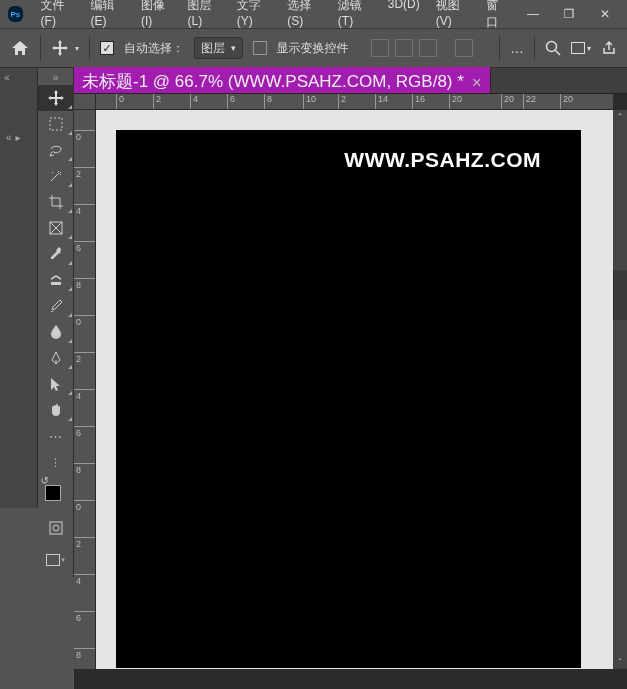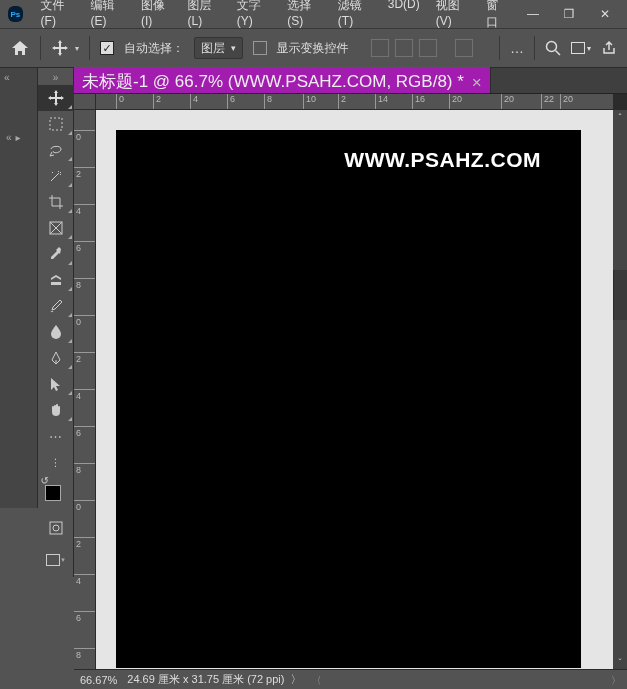--- a/index.html
+++ b/index.html
@@ -277,21 +277,21 @@
       <div class="tick" style="left: 57px;">2</div>
       <div class="tick" style="left: 94px;">4</div>
       <div class="tick" style="left: 131px;">6</div>
       <div class="tick" style="left: 168px;">8</div>
       <div class="tick" style="left: 207px;">10</div>
       <div class="tick" style="left: 242px;">2</div>
       <div class="tick" style="left: 279px;">14</div>
       <div class="tick" style="left: 316px;">16</div>
       <div class="tick" style="left: 353px;">20</div>
       <div class="tick" style="left: 405px;">20</div>
-      <div class="tick" style="left: 445px;">22</div>
+      <div class="tick" style="left: 427px;">22</div>
       <div class="tick" style="left: 464px;">20</div>
     </div>
   <div class="ruler-v">
       <div class="tick" style="top: 20px;">0</div>
       <div class="tick" style="top: 57px;">2</div>
       <div class="tick" style="top: 94px;">4</div>
       <div class="tick" style="top: 131px;">6</div>
       <div class="tick" style="top: 168px;">8</div>
       <div class="tick" style="top: 205px;">0</div>
       <div class="tick" style="top: 242px;">2</div>
@@ -309,23 +309,15 @@
     <div class="canvas">
       <div class="wm">WWW.PSAHZ.COM</div>
     </div>
   </div>
 
   <div class="scroll-v">
     <div class="up">ˆ</div>
     <div class="down">ˇ</div>
   </div>
 
-  <div class="status">
-    <span class="z">66.67%</span>
-    <span><span>24.69 厘米 x 31.75 厘米 (72 ppi)</span>&nbsp;&nbsp;〉</span>
-    <div class="sbar">
-      <span class="la">〈</span>
-      <span class="ra">〉</span>
-    </div>
-  </div>
 </div>
 
 <div class="rightdrop"></div>
 
 </body></html>

